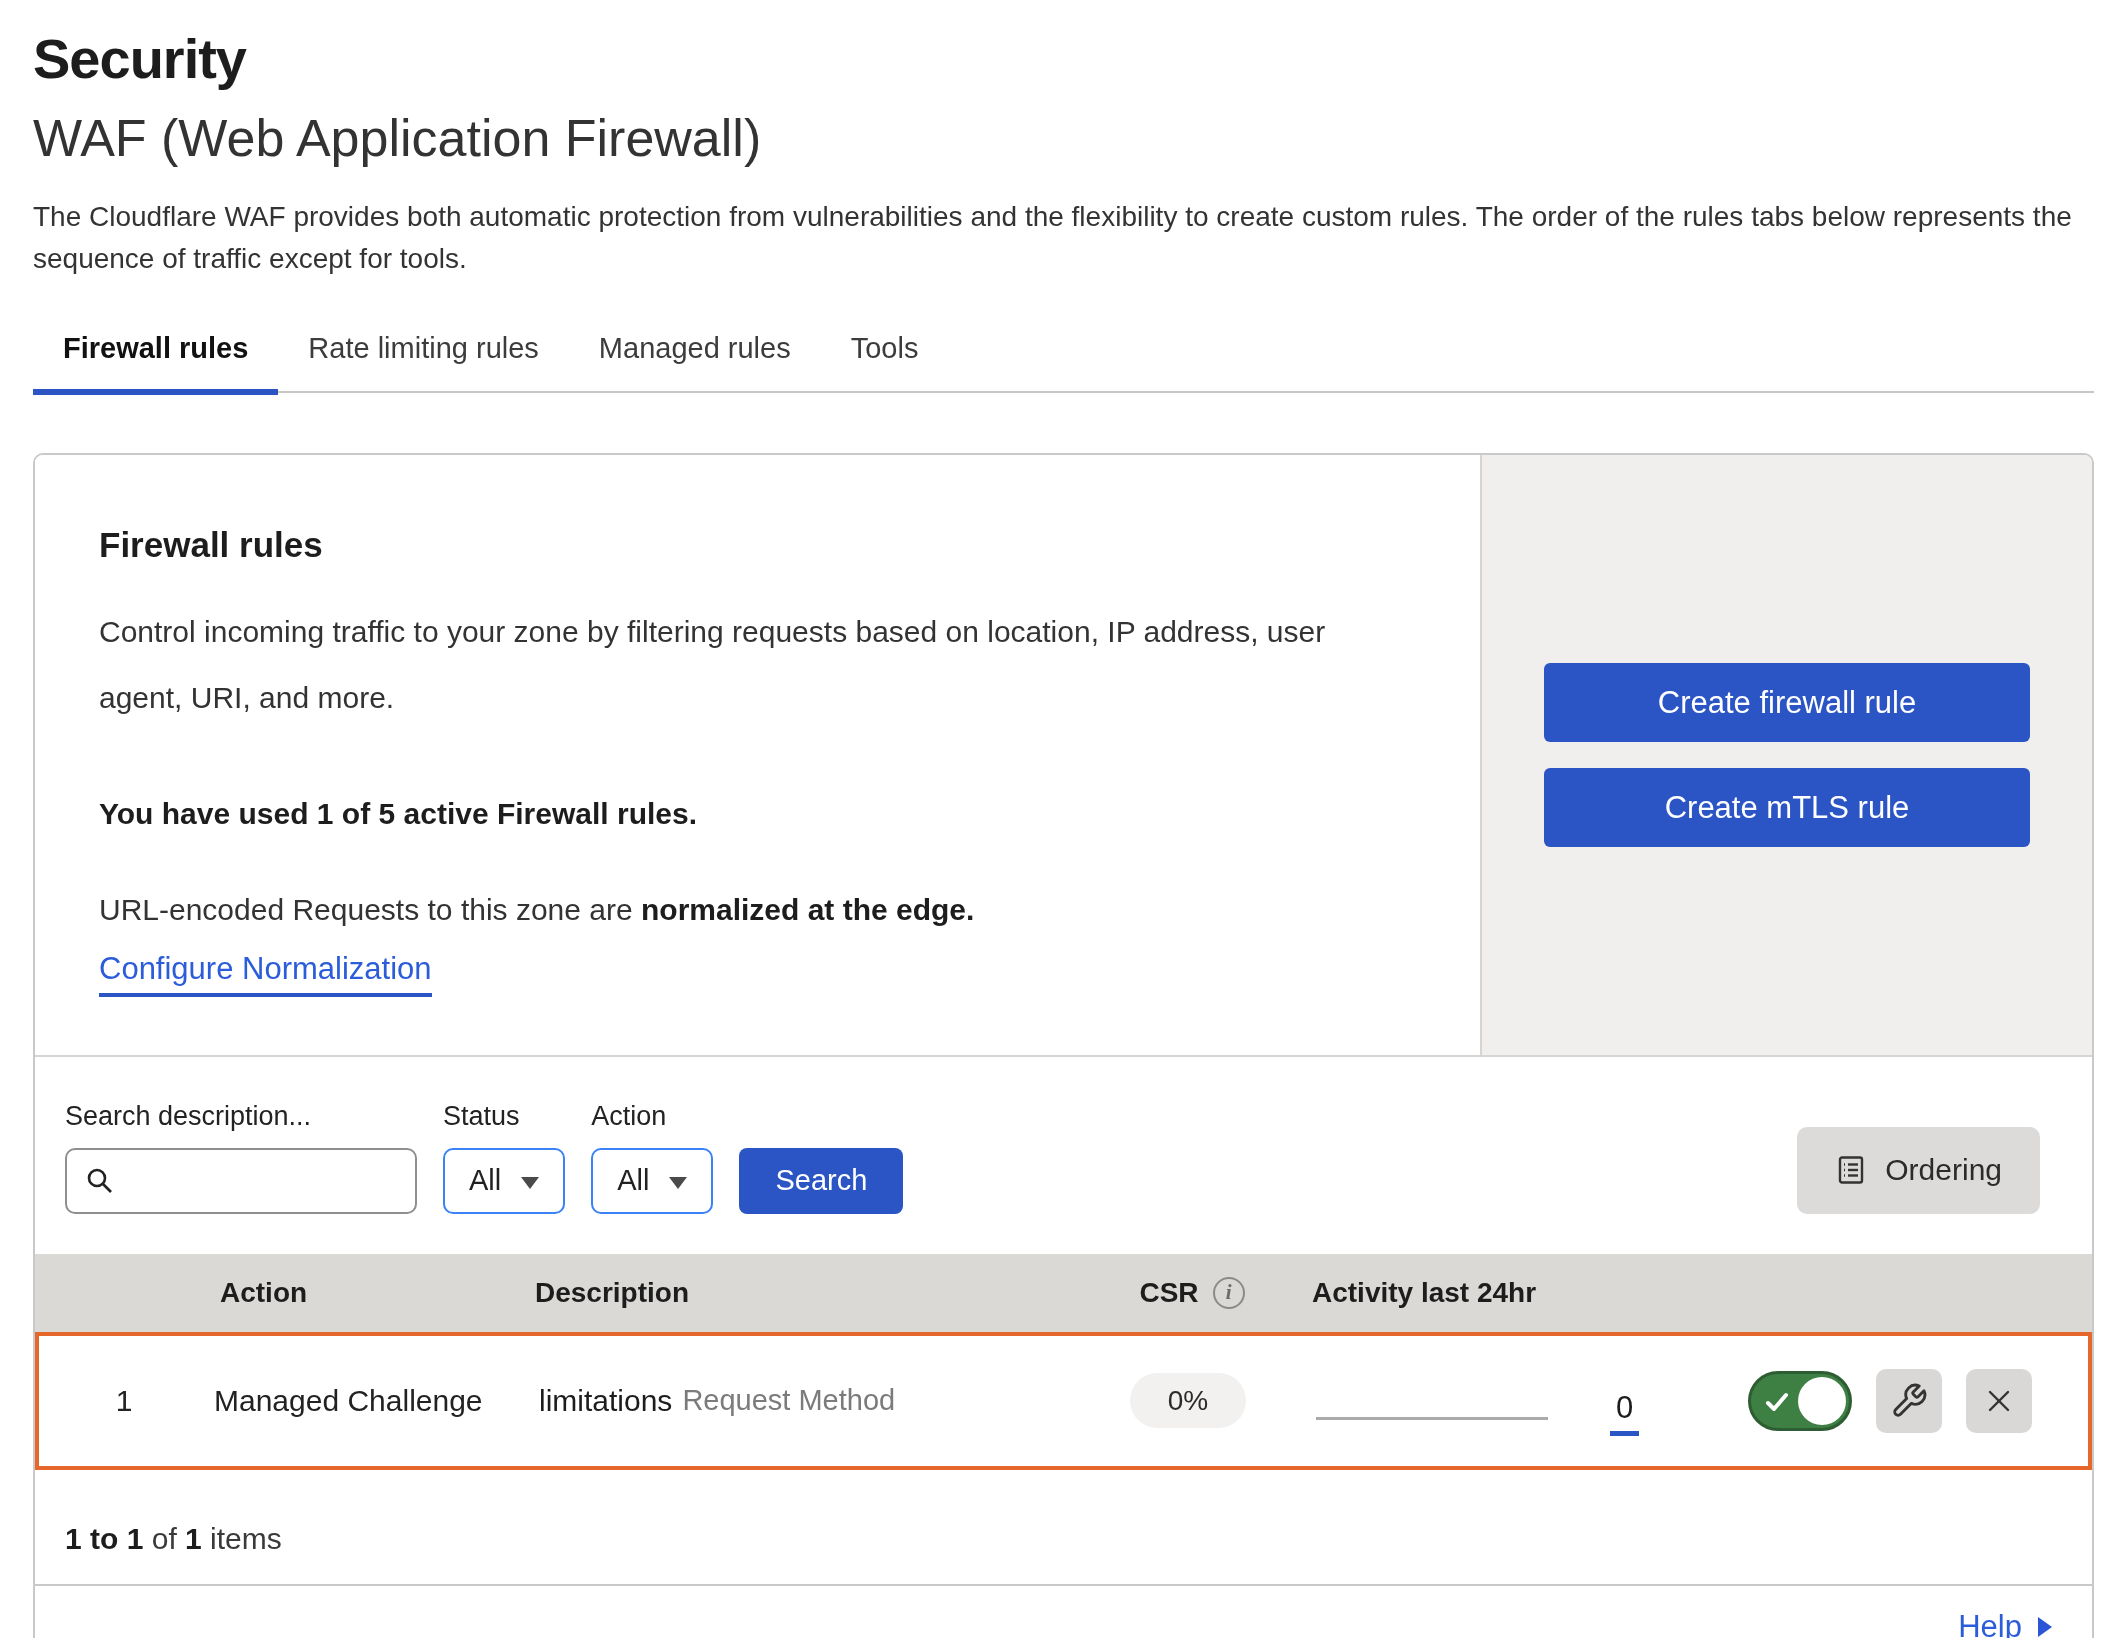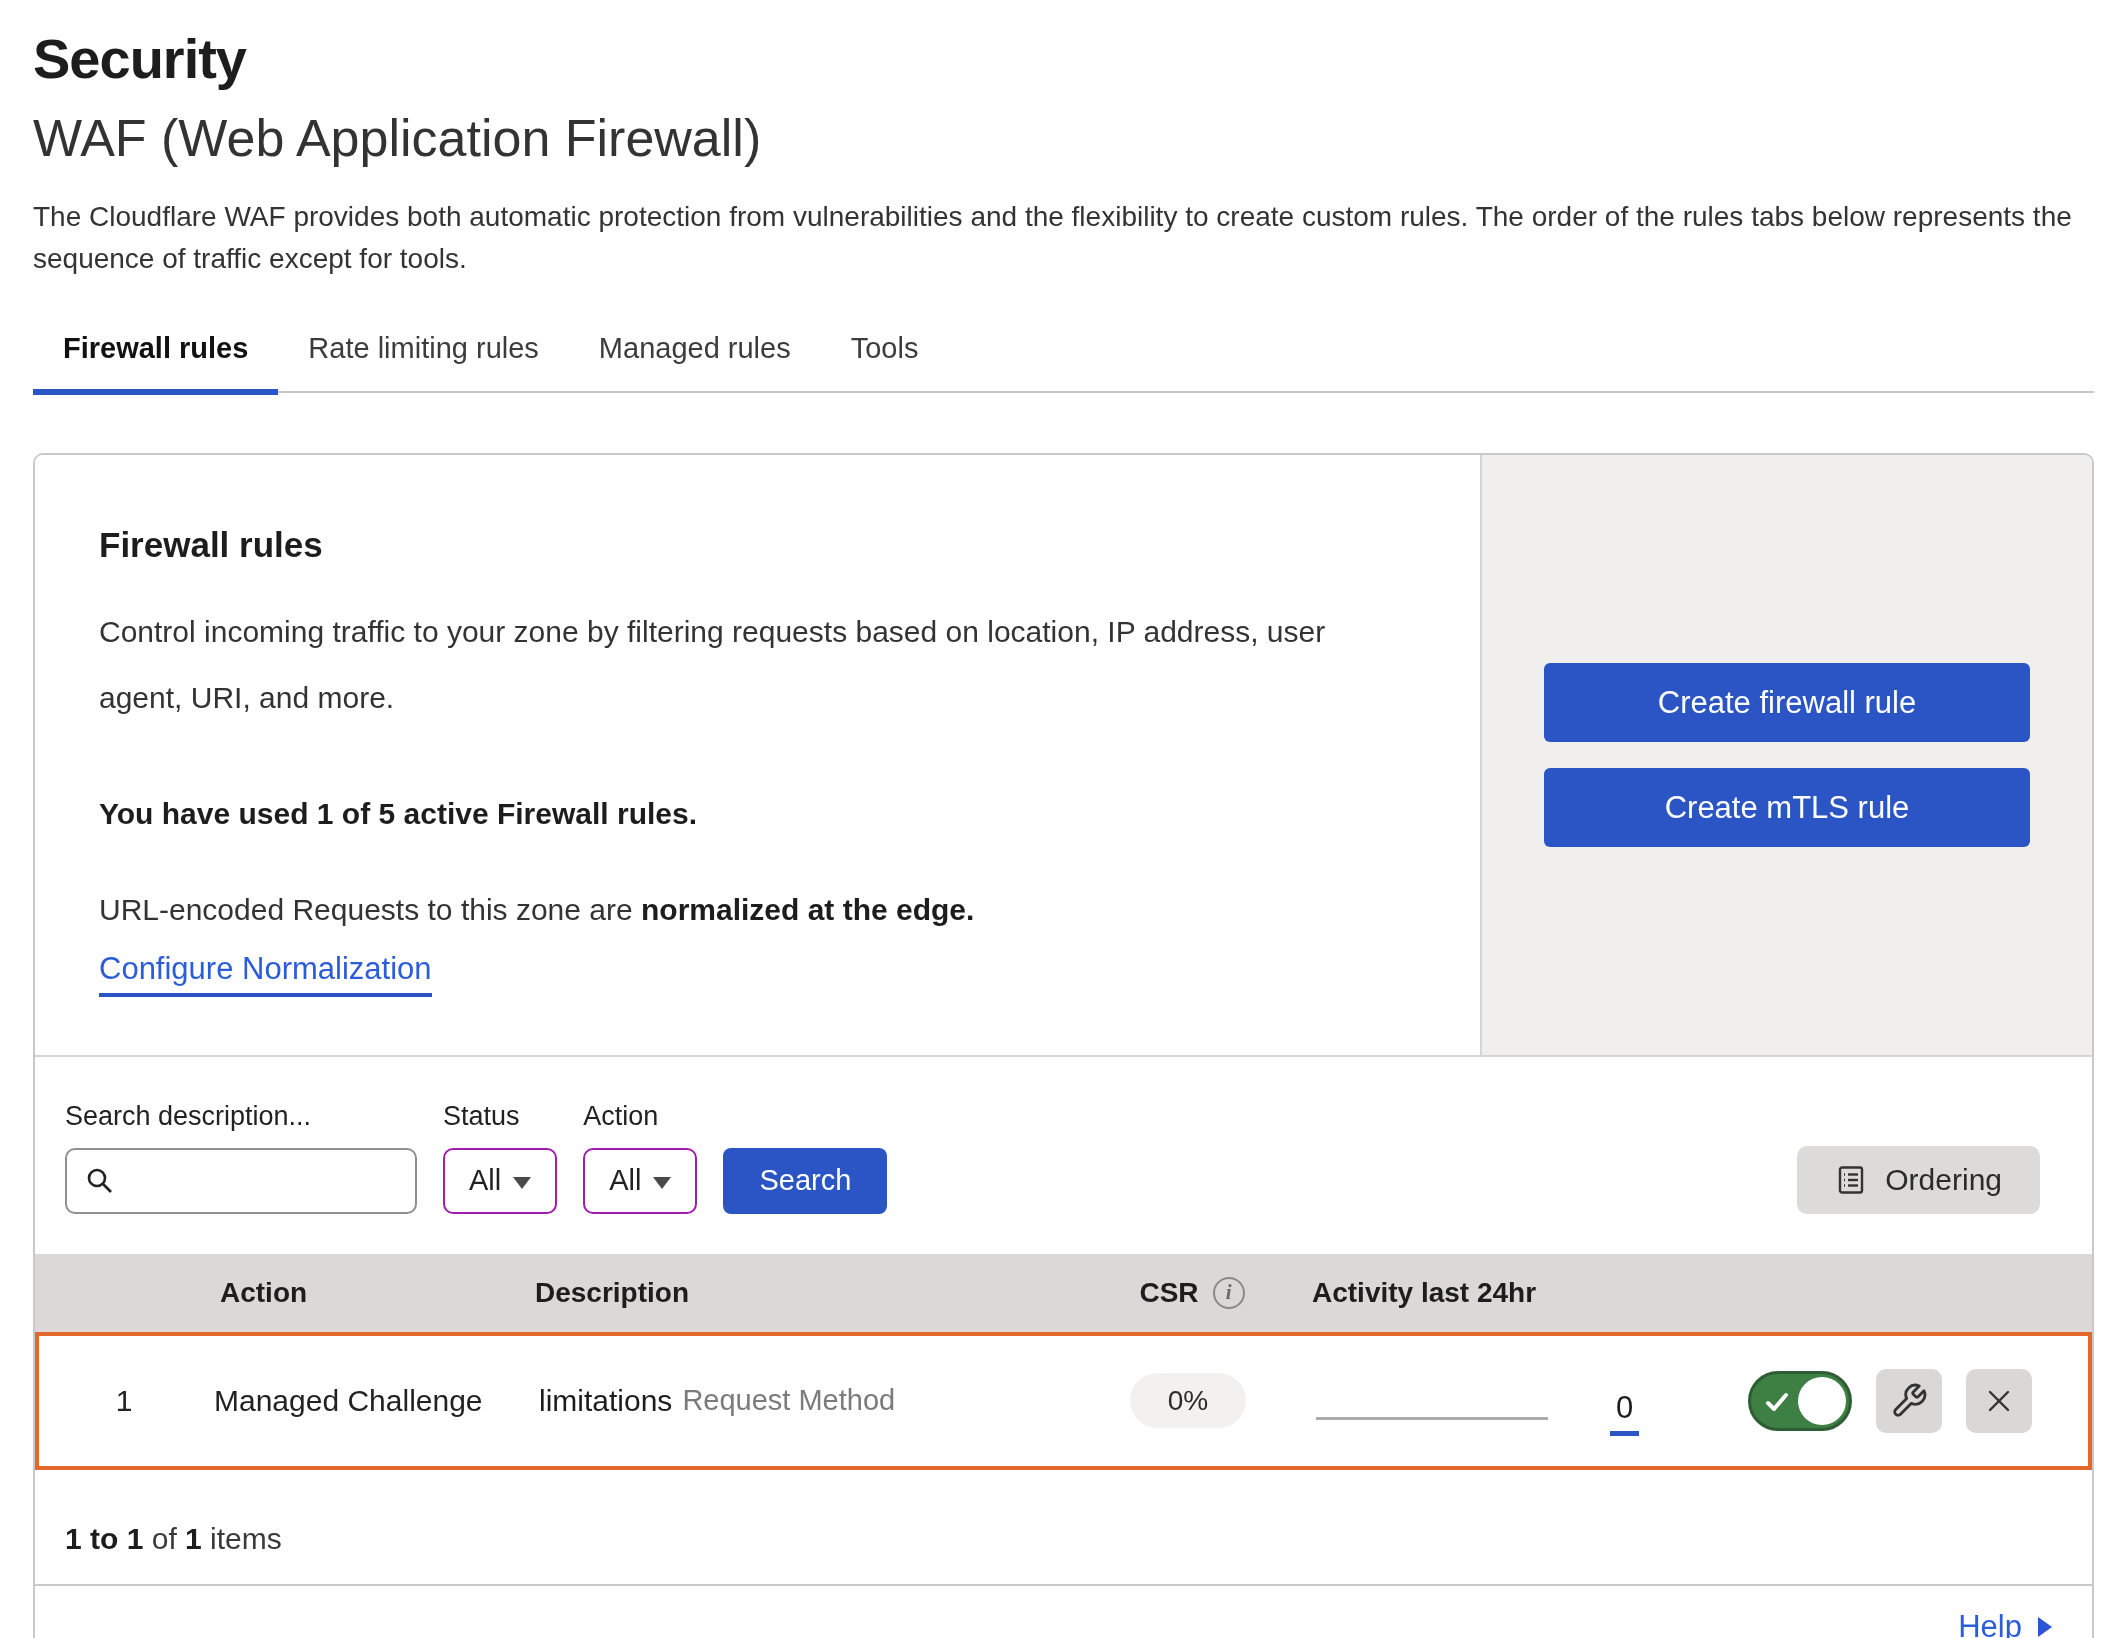--- a/index.html
+++ b/index.html
@@ -47,27 +47,27 @@
 
   .btn-primary{display:block;width:100%;height:79px;background:var(--accent);color:#fff;
     border:none;border-radius:6px;font-size:31px;font-family:inherit;cursor:pointer;line-height:79px;text-align:center;padding:0;}
 
   
   .filters{display:flex;align-items:flex-end;padding:44px 52px 40px 30px;gap:26px;}
   .filter-group{display:flex;flex-direction:column;gap:16px;}
   .filter-label{font-size:27px;color:#222;}
   .search-box{width:352px;height:66px;border:2px solid #8f8f8f;border-radius:10px;display:flex;align-items:center;padding:0 18px;background:#fff;}
   .search-box input{border:none;outline:none;flex:1;font-size:27px;font-family:inherit;margin-left:12px;min-width:0;background:transparent;}
-  .select-box{height:66px;border:2px solid #a21caf;border-radius:10px;background:#fff;
-    display:flex;align-items:center;justify-content:center;gap:12px;padding:0 24px;font-size:29px;color:#222;cursor:pointer;}
+  .select-box{height:66px;border:2px solid #3b82f6;border-radius:10px;background:#fff;
+    display:flex;align-items:center;justify-content:center;gap:20px;padding:0 24px;font-size:29px;color:#222;cursor:pointer;}
   .chev{width:0;height:0;border-left:9px solid transparent;border-right:9px solid transparent;border-top:12px solid #4a4a4a;margin-top:4px;}
   .btn-search{height:66px;padding:0 36px;background:var(--accent);color:#fff;border:none;border-radius:8px;
     font-size:29px;font-family:inherit;cursor:pointer;}
   .filters .spacer{flex:1;}
-  .btn-ordering{height:68px;padding:0 38px;background:#dcdbda;color:#2b2b2b;border:none;border-radius:10px;
+  .btn-ordering{height:87px;padding:0 38px;background:#dcdbda;color:#2b2b2b;border:none;border-radius:10px;
     font-size:30px;font-family:inherit;cursor:pointer;display:flex;align-items:center;gap:18px;}
 
   
   .cols{display:grid;grid-template-columns:140px 360px 1fr 240px 440px 340px;align-items:center;}
   .thead{background:#dbd9d6;height:78px;font-weight:700;font-size:28px;color:#1d1d1d;}
   .th-action{padding-left:45px;}
   .th-csr{justify-self:center;display:flex;align-items:center;gap:14px;}
   .info-badge{width:32px;height:32px;border:2px solid #8a8a8a;border-radius:50%;color:#6a6a6a;
     font-size:21px;display:inline-flex;align-items:center;justify-content:center;font-style:italic;font-family:"Liberation Serif",serif;}
 

